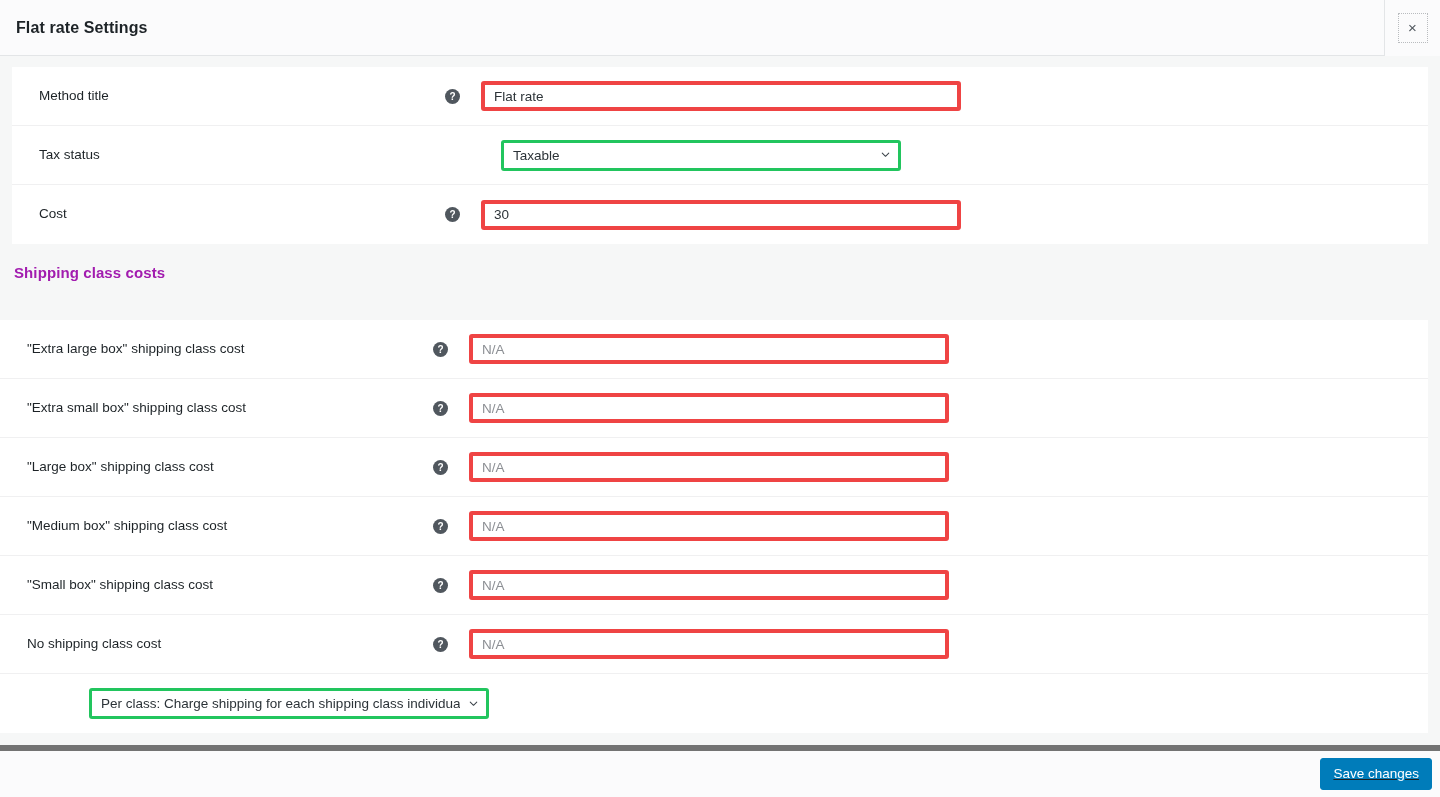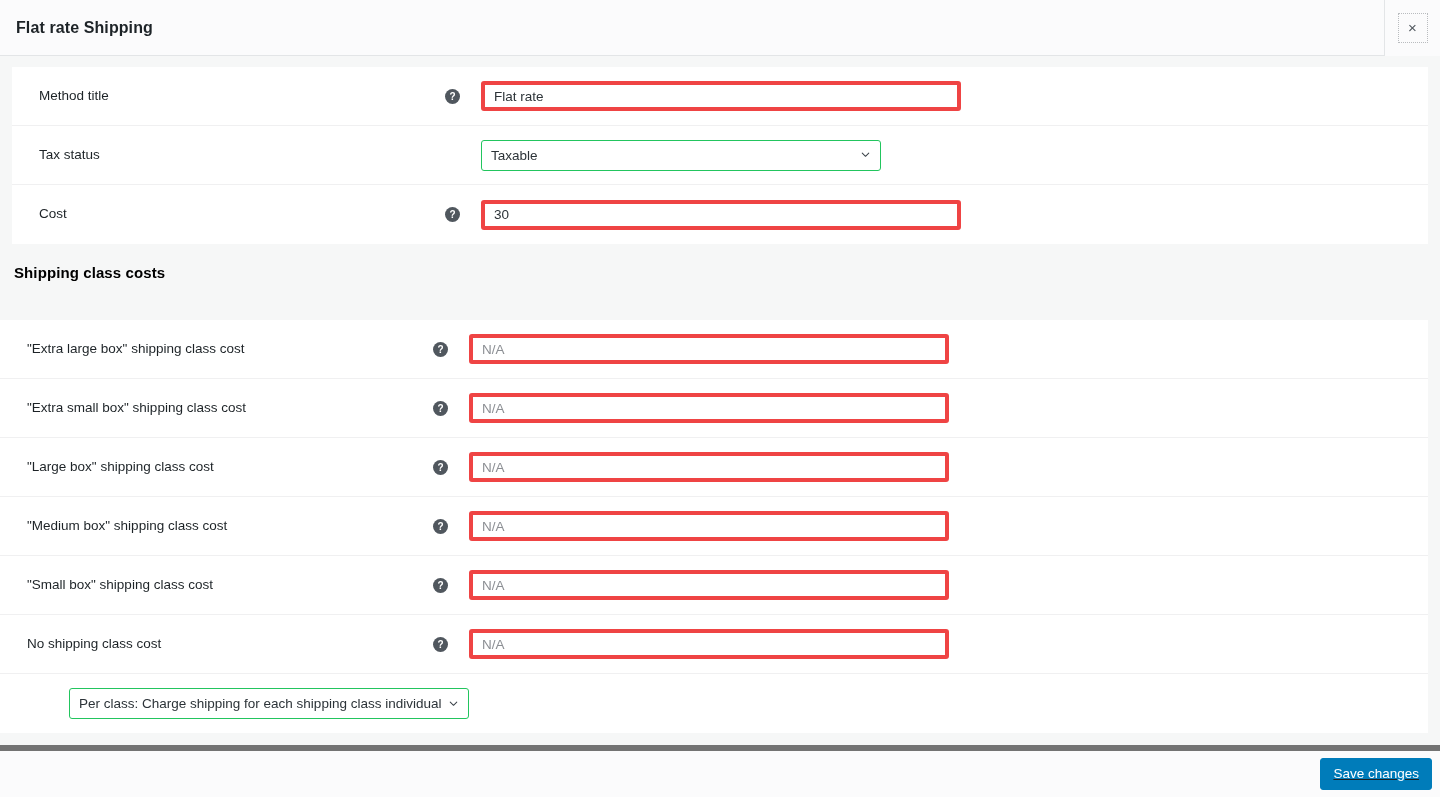--- a/index.html
+++ b/index.html
@@ -143,50 +143,51 @@
     position: relative;
     display: inline-block;
   }
   select.sel {
     width: 400px;
     height: 31px;
     padding: 3px 26px 3px 9px;
     font-size: 13.5px;
     font-family: "Liberation Sans", sans-serif;
     color: #2c3338;
-    border: 1px solid #22c55e;
+    border: 3px solid #22c55e;
     border-radius: 3px;
     background: #fff;
     outline: none;
     -webkit-appearance: none;
     -moz-appearance: none;
     appearance: none;
     cursor: pointer;
     text-overflow: clip;
+    margin-left: 20px;
   }
   .sel-arrow {
     position: absolute;
     right: 9px;
     top: 50%;
     transform: translateY(-50%);
     pointer-events: none;
     width: 13px; height: 13px;
     display: block;
   }
   .sel-arrow svg { display: block; }
 
   
   .section-band {
     background: #f6f7f7;
     padding: 20px 0 22px 14px;
   }
   .section-title {
     font-size: 15px;
     font-weight: bold;
-    color: #000000;
+    color: #a21caf;
     margin: 0 0 17px 0;
     letter-spacing: 0.1px;
   }
   .section-desc {
     font-size: 13.5px;
     color: #1d2327;
     margin: 0;
   }
   .section-desc a {
     color: #2271b1;
@@ -217,21 +218,21 @@
     cursor: pointer;
     line-height: 30px;
   }
 </style>
 </head>
 <body>
 
 <div class="modal">
 
   <div class="modal-header">
-    <div class="modal-title">Flat rate Shipping</div>
+    <div class="modal-title">Flat rate Settings</div>
     <div class="close-wrap">
       <button class="close-btn">×</button>
     </div>
   </div>
 
   <div class="modal-body">
 
     <div class="panel" id="main-panel">
         <div class="form-row">
           <div class="row-label">Method title</div>

